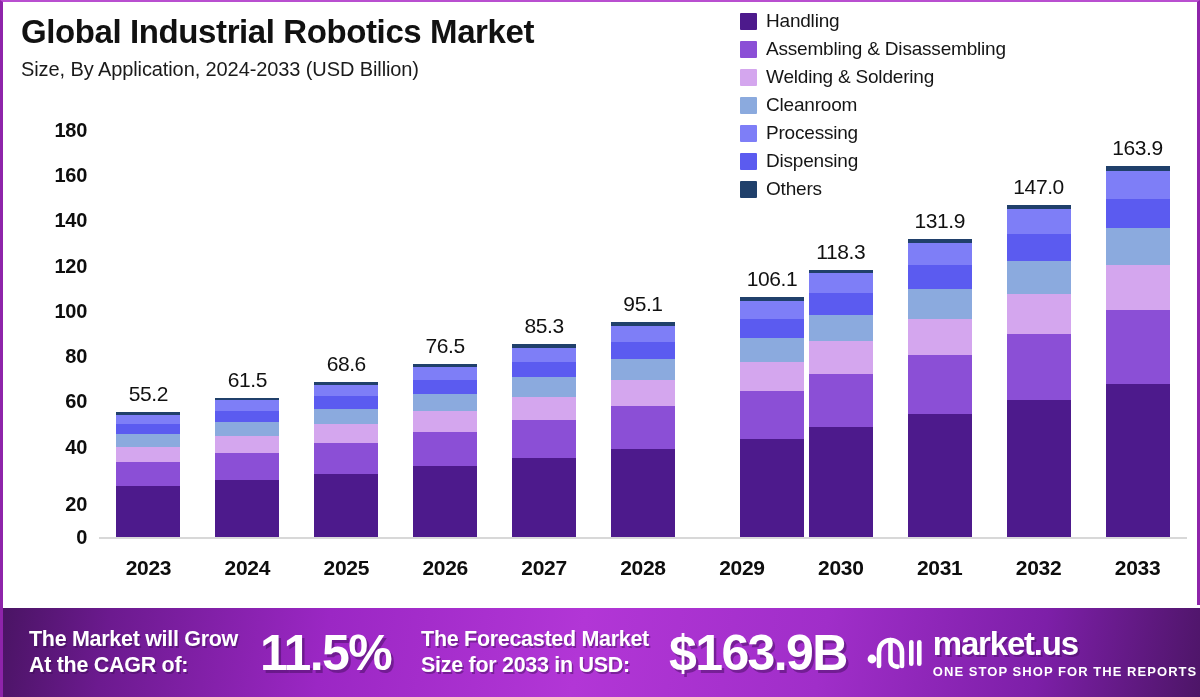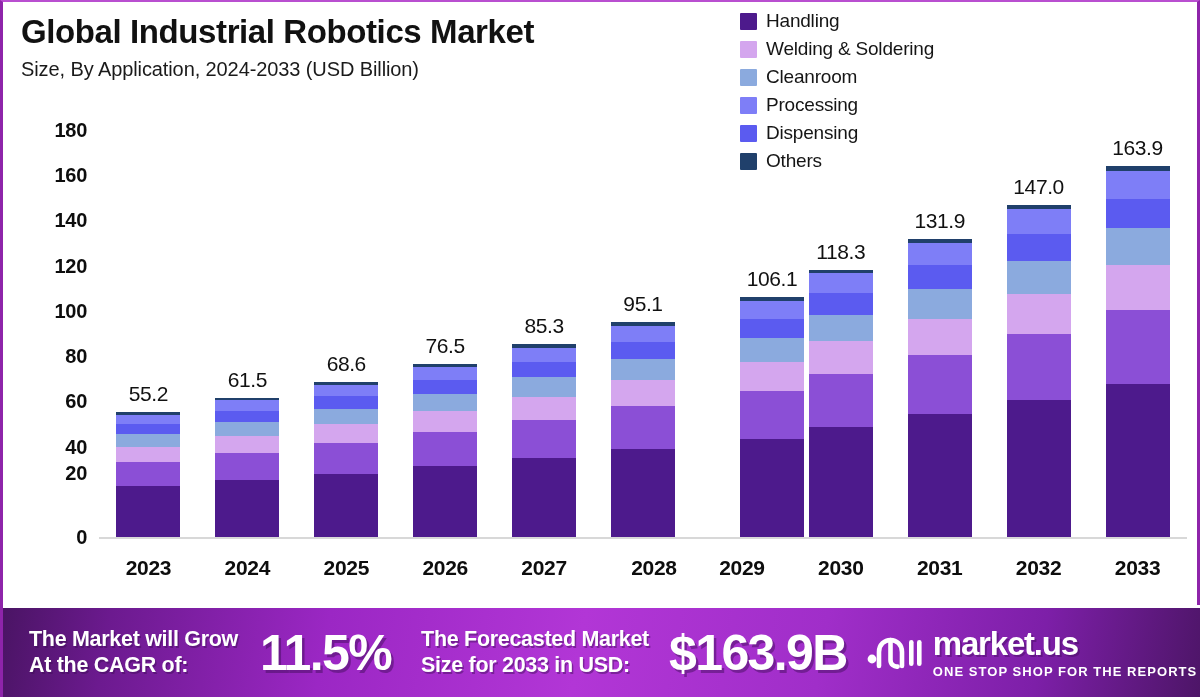--- a/index.html
+++ b/index.html
@@ -191,20 +191,24 @@
     <div id="chart-title">Global Industrial Robotics Market</div>
     <div id="chart-subtitle">Size, By Application, 2024-2033 (USD Billion)</div>
   </div>
 
   <div id="legend">
       <div class="legend-item">
         <span class="legend-swatch" style="background: rgb(77, 26, 140);"></span>
         <span class="legend-label">Handling</span>
       </div>
       <div class="legend-item">
+        <span class="legend-swatch" style="background: rgb(139, 79, 214);"></span>
+        <span class="legend-label">Assembling &amp; Disassembling</span>
+      </div>
+      <div class="legend-item">
         <span class="legend-swatch" style="background: rgb(212, 166, 238);"></span>
         <span class="legend-label">Welding &amp; Soldering</span>
       </div>
       <div class="legend-item">
         <span class="legend-swatch" style="background: rgb(139, 170, 222);"></span>
         <span class="legend-label">Cleanroom</span>
       </div>
       <div class="legend-item">
         <span class="legend-swatch" style="background: rgb(126, 126, 247);"></span>
         <span class="legend-label">Processing</span>
@@ -215,21 +219,21 @@
       </div>
       <div class="legend-item">
         <span class="legend-swatch" style="background: rgb(32, 64, 107);"></span>
         <span class="legend-label">Others</span>
       </div>
     </div>
 
   <div id="plot">
     <div id="y-axis">
         <div class="y-tick" style="top: 425px;">0</div>
-        <div class="y-tick" style="top: 361px; text-align: center;">20</div>
+        <div class="y-tick" style="top: 392px; text-align: center;">20</div>
         <div class="y-tick" style="top: 334.556px;">40</div>
         <div class="y-tick" style="top: 289.333px;">60</div>
         <div class="y-tick" style="top: 244.111px;">80</div>
         <div class="y-tick" style="top: 198.889px;">100</div>
         <div class="y-tick" style="top: 153.667px;">120</div>
         <div class="y-tick" style="top: 108.444px;">140</div>
         <div class="y-tick" style="top: 63.2222px;">160</div>
         <div class="y-tick" style="top: 18px;">180</div>
       </div>
     <div id="baseline" style="top: 425px;"></div>
@@ -304,21 +308,21 @@
             <div class="seg" title="Handling: 38.9" style="height: 87.9572px; background: rgb(77, 26, 140);"></div>
             <div class="seg" title="Assembling &amp; Disassembling: 19" style="height: 42.9611px; background: rgb(139, 79, 214);"></div>
             <div class="seg" title="Welding &amp; Soldering: 11.4" style="height: 25.7767px; background: rgb(212, 166, 238);"></div>
             <div class="seg" title="Cleanroom: 9.5" style="height: 21.4806px; background: rgb(139, 170, 222);"></div>
             <div class="seg" title="Dispensing: 7.6" style="height: 17.1844px; background: rgb(91, 91, 240);"></div>
             <div class="seg" title="Processing: 7.1" style="height: 16.0539px; background: rgb(126, 126, 247);"></div>
             <div class="seg" title="Others: 1.6" style="height: 3.61778px; background: rgb(32, 64, 107);"></div>
           </div>
           <div class="bar-value" style="bottom: 221.032px;">95.1</div>
         </div>
-        <div class="x-label" style="left: 544px; margin-left: 11px;">2028</div>
+        <div class="x-label" style="left: 544px;">2028</div>
         <div class="bar-col" style="left: 610.909px; height: 309.904px; margin-left: 30px;">
           <div class="bar-stack" style="height: 239.904px;">
             <div class="seg" title="Handling: 43.5" style="height: 98.3583px; background: rgb(77, 26, 140);"></div>
             <div class="seg" title="Assembling &amp; Disassembling: 21.2" style="height: 47.9356px; background: rgb(139, 79, 214);"></div>
             <div class="seg" title="Welding &amp; Soldering: 12.7" style="height: 28.7161px; background: rgb(212, 166, 238);"></div>
             <div class="seg" title="Cleanroom: 10.6" style="height: 23.9678px; background: rgb(139, 170, 222);"></div>
             <div class="seg" title="Dispensing: 8.5" style="height: 19.2194px; background: rgb(91, 91, 240);"></div>
             <div class="seg" title="Processing: 8" style="height: 18.0889px; background: rgb(126, 126, 247);"></div>
             <div class="seg" title="Others: 1.6" style="height: 3.61778px; background: rgb(32, 64, 107);"></div>
           </div>

